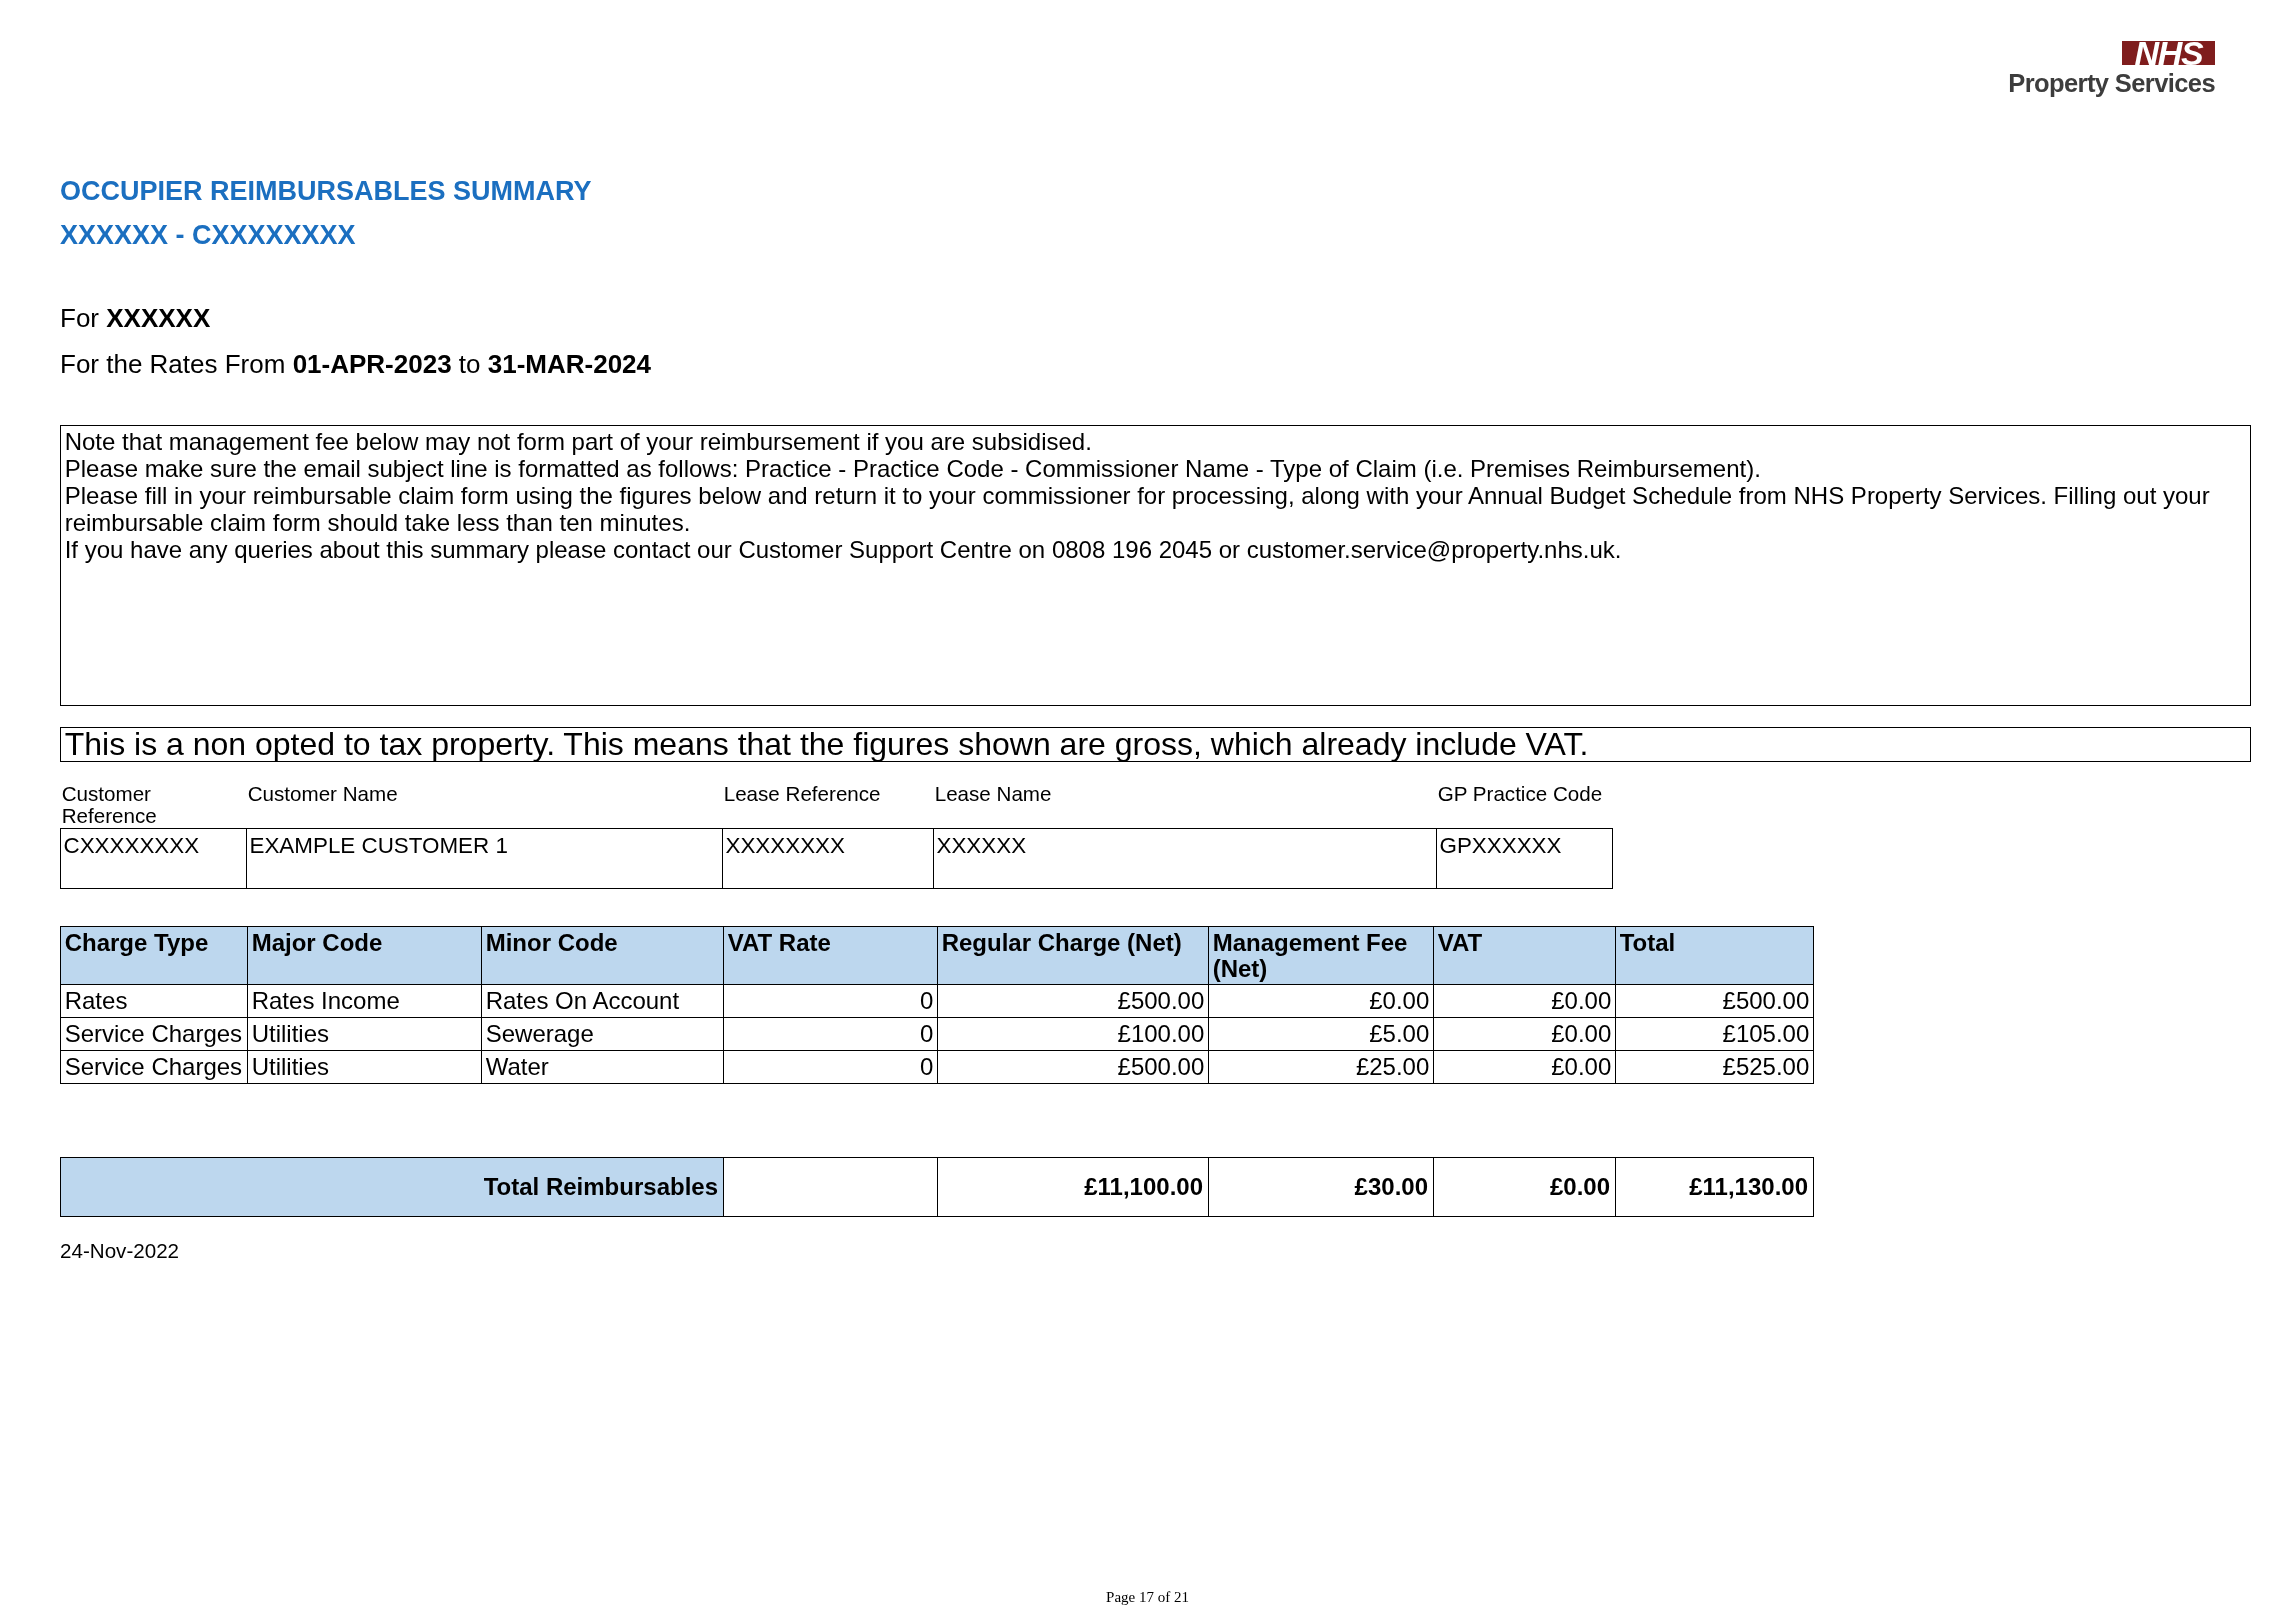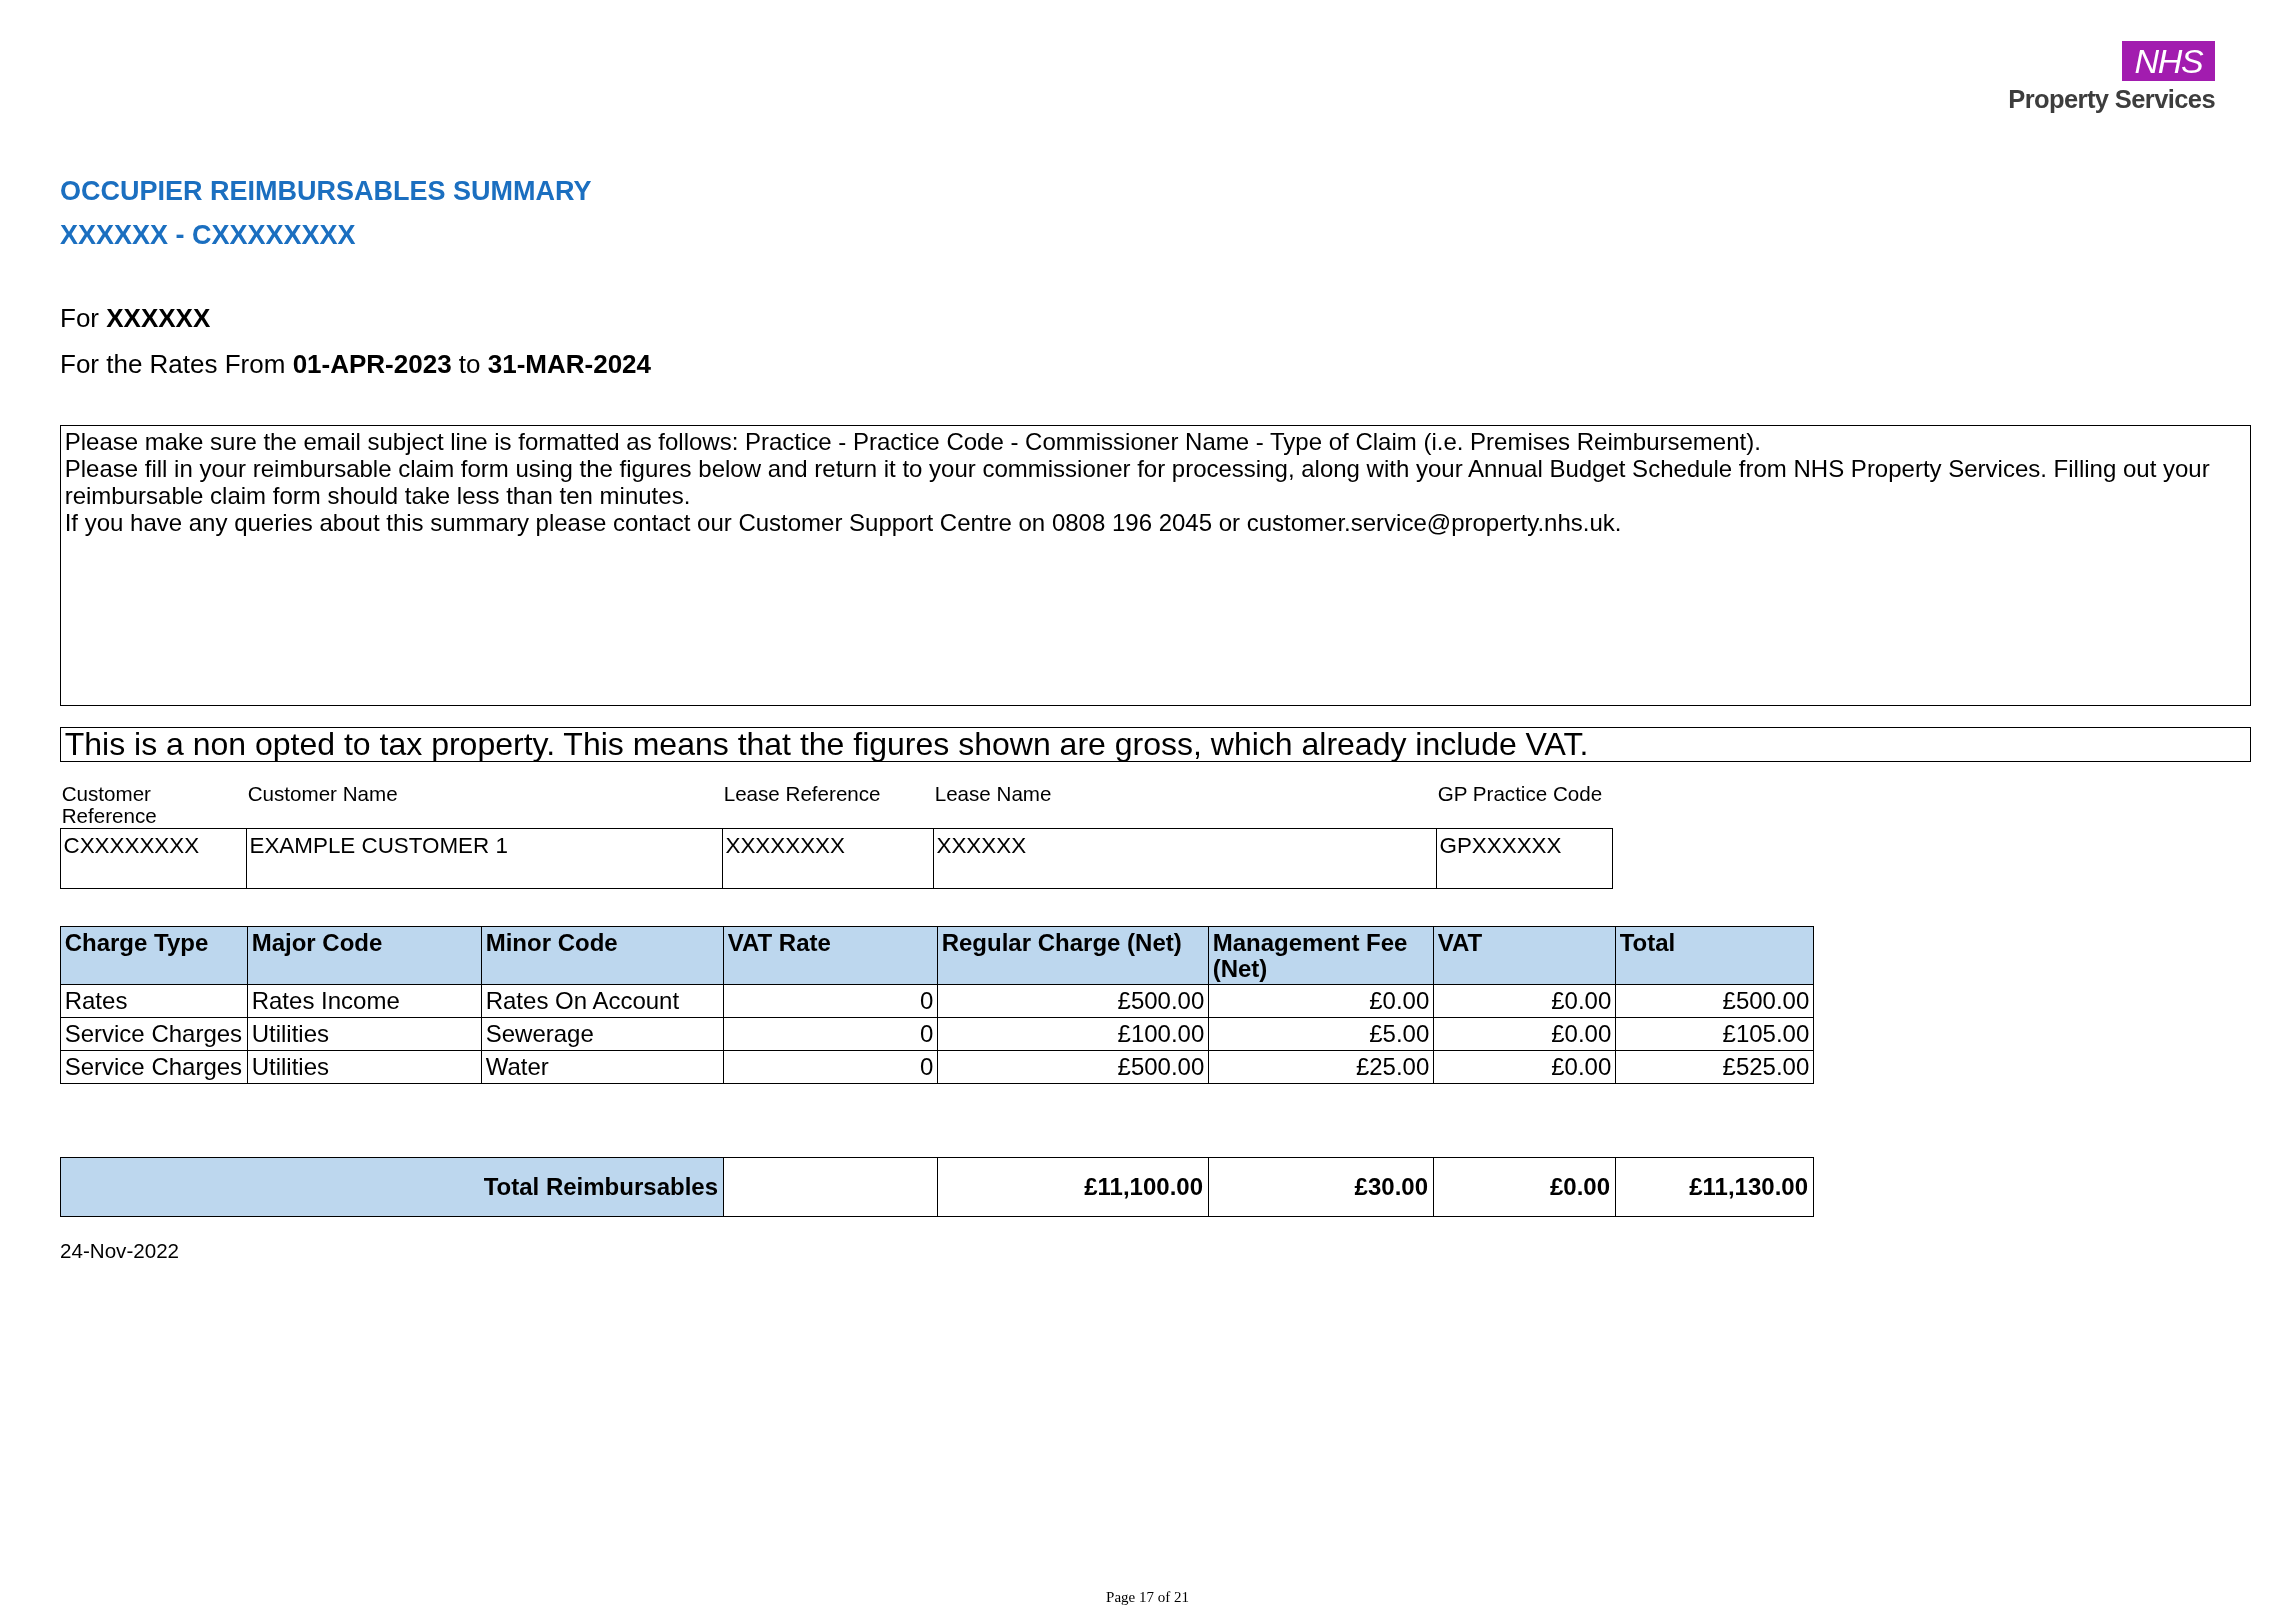--- a/index.html
+++ b/index.html
@@ -7,23 +7,23 @@
   body {
     width:2295px; height:1620px; position:relative;
     font-family:"Liberation Sans","DejaVu Sans",sans-serif;
     color:#000;
   }
   .page { position:absolute; inset:0; }
 
   
   .logo { position:absolute; top:41px; right:80px; display:flex; flex-direction:column; align-items:flex-end; }
   .logo-box {
-    width:93px; height:40px; background:#a21caf; color:#fff;
+    width:93px; height:24px; background:#7f1d1d; color:#fff;
     display:flex; align-items:center; justify-content:center;
-    font-weight:normal; font-style:italic; font-size:34px; letter-spacing:-1.2px;
+    font-weight:bold; font-style:italic; font-size:34px; letter-spacing:-1.2px;
   }
   .logo-sub { margin-top:3.7px; font-weight:bold; font-size:25.5px; color:#3d3d3d; letter-spacing:-0.6px; white-space:nowrap; }
 
   
   .title, .subtitle { position:absolute; left:60px; font-size:27px; font-weight:bold; color:#1b6fc0; letter-spacing:0px; }
   .title { top:176px; }
   .subtitle { top:220px; }
 
   .for-line, .period-line { position:absolute; left:60px; font-size:26px; color:#000; }
   .for-line { top:303px; }
@@ -88,20 +88,21 @@
   <div class="subtitle">XXXXXX - CXXXXXXXX</div>
 
   <div class="for-line">
     <span>For </span><span class="bold">XXXXXX</span>
   </div>
   <div class="period-line">
     <span>For the Rates From </span><span class="bold">01-APR-2023</span><span> to </span><span class="bold">31-MAR-2024</span>
   </div>
 
   <div class="intro-box">
+    <p>Note that management fee below may not form part of your reimbursement if you are subsidised.</p>
     <p>Please make sure the email subject line is formatted as follows: Practice - Practice Code - Commissioner Name - Type of Claim (i.e. Premises Reimbursement).</p>
     <p>Please fill in your reimbursable claim form using the figures below and return it to your commissioner for processing, along with your Annual Budget Schedule from NHS Property Services. Filling out your reimbursable claim form should take less than ten minutes.</p>
     <p>If you have any queries about this summary please contact our Customer Support Centre on 0808 196 2045 or customer.service@property.nhs.uk.</p>
   </div>
 
   <div class="vat-box">This is a non opted to tax property. This means that the figures shown are gross, which already include VAT.</div>
 
   <table class="customer-table">
     <colgroup>
       <col style="width:186px">

